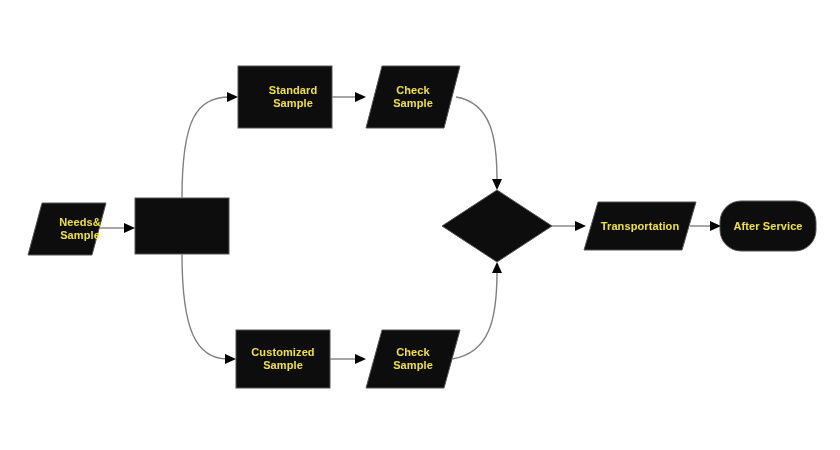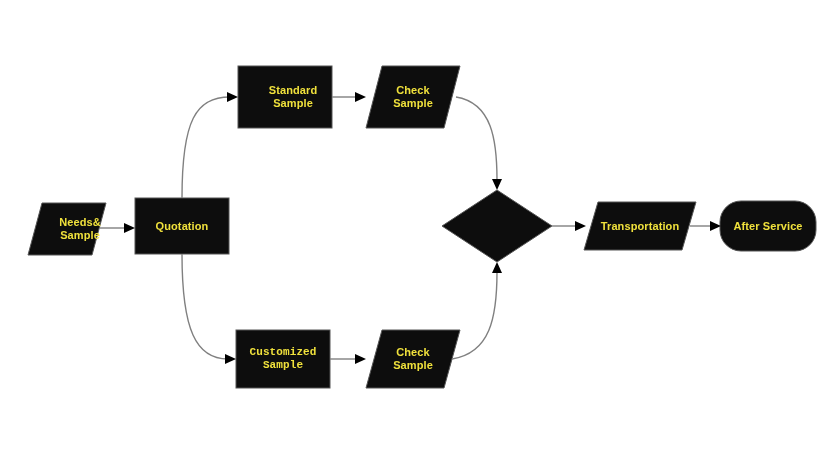--- a/index.html
+++ b/index.html
@@ -95,29 +95,28 @@
       <polygon points="366,359 355,354 355,364"></polygon>
       <polygon points="497,262 492,273 502,273"></polygon>
       <polygon points="586,226 575,221 575,231"></polygon>
       <polygon points="721,226 710,221 710,231"></polygon>
     </g>
   </svg>
 
   <div class="node-label" style="left:41px;  top:203px; width:78px;  height:52px;">Needs&amp;
 Sample</div>
 
-  <div class="node-label" style="left:135px; top:198px; width:94px;  height:56px;">Quotation</div>
 
   <div class="node-label" style="left:238px; top:66px;  width:110px;  height:62px;">Standard
 Sample</div>
 
   <div class="node-label" style="left:366px; top:66px;  width:94px;  height:62px;">Check
 Sample</div>
 
-  <div class="node-label" style="left:236px; top:330px; width:94px;  height:58px;font-family:Liberation Mono, monospace;">Customized
+  <div class="node-label" style="left:236px; top:330px; width:94px;  height:58px;">Customized
 Sample</div>
 
   <div class="node-label" style="left:366px; top:330px; width:94px;  height:58px;">Check
 Sample</div>
 
 
   <div class="node-label" style="left:584px; top:202px; width:112px; height:48px;">Transportation</div>
 
   <div class="node-label" style="left:720px; top:201px; width:96px;  height:50px;">After Service</div>
 

